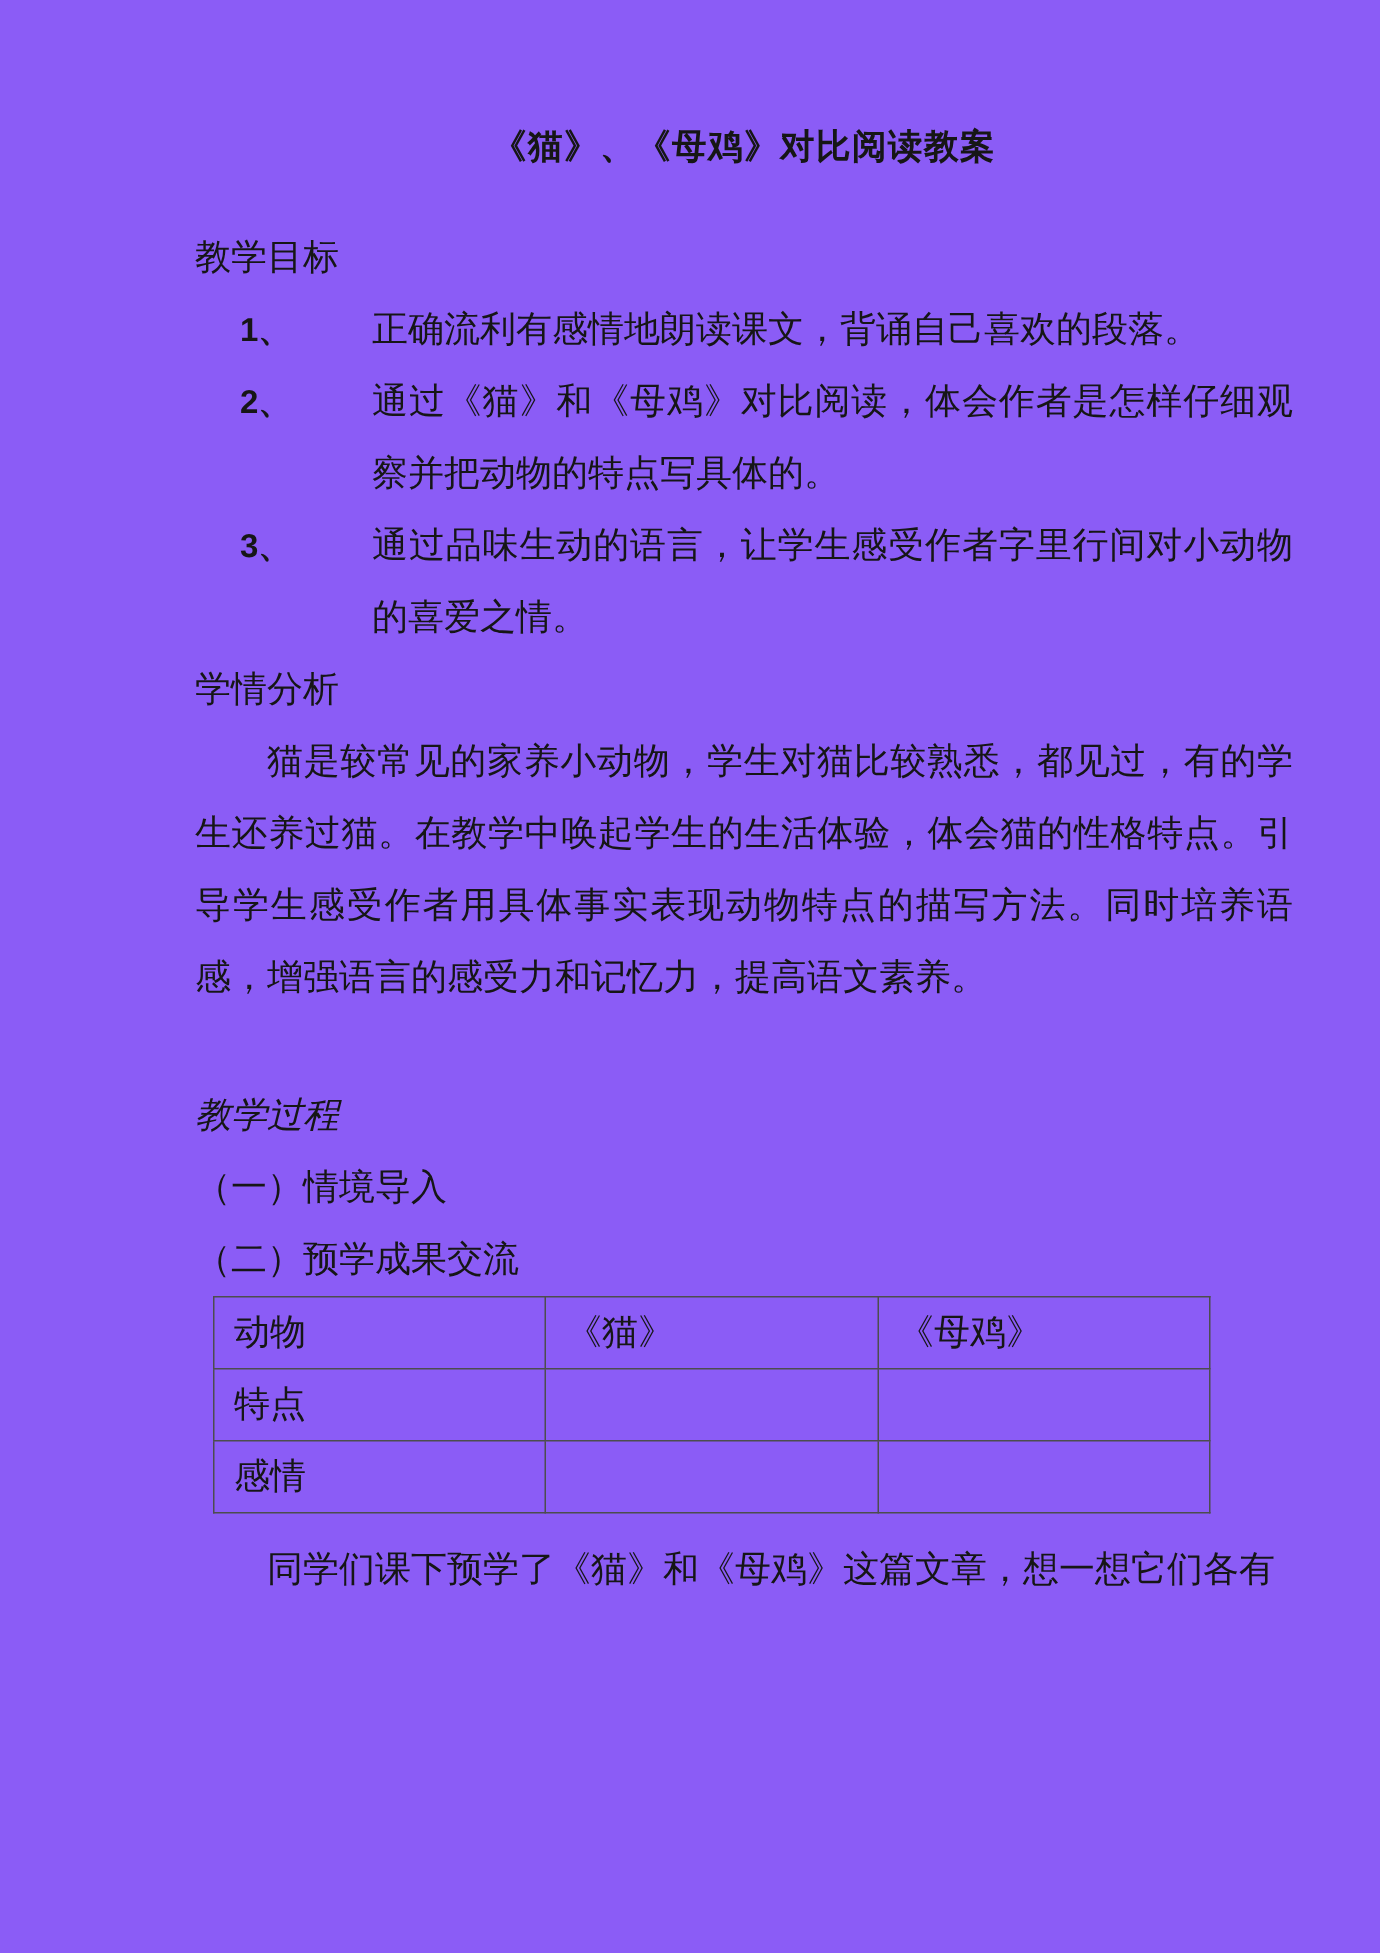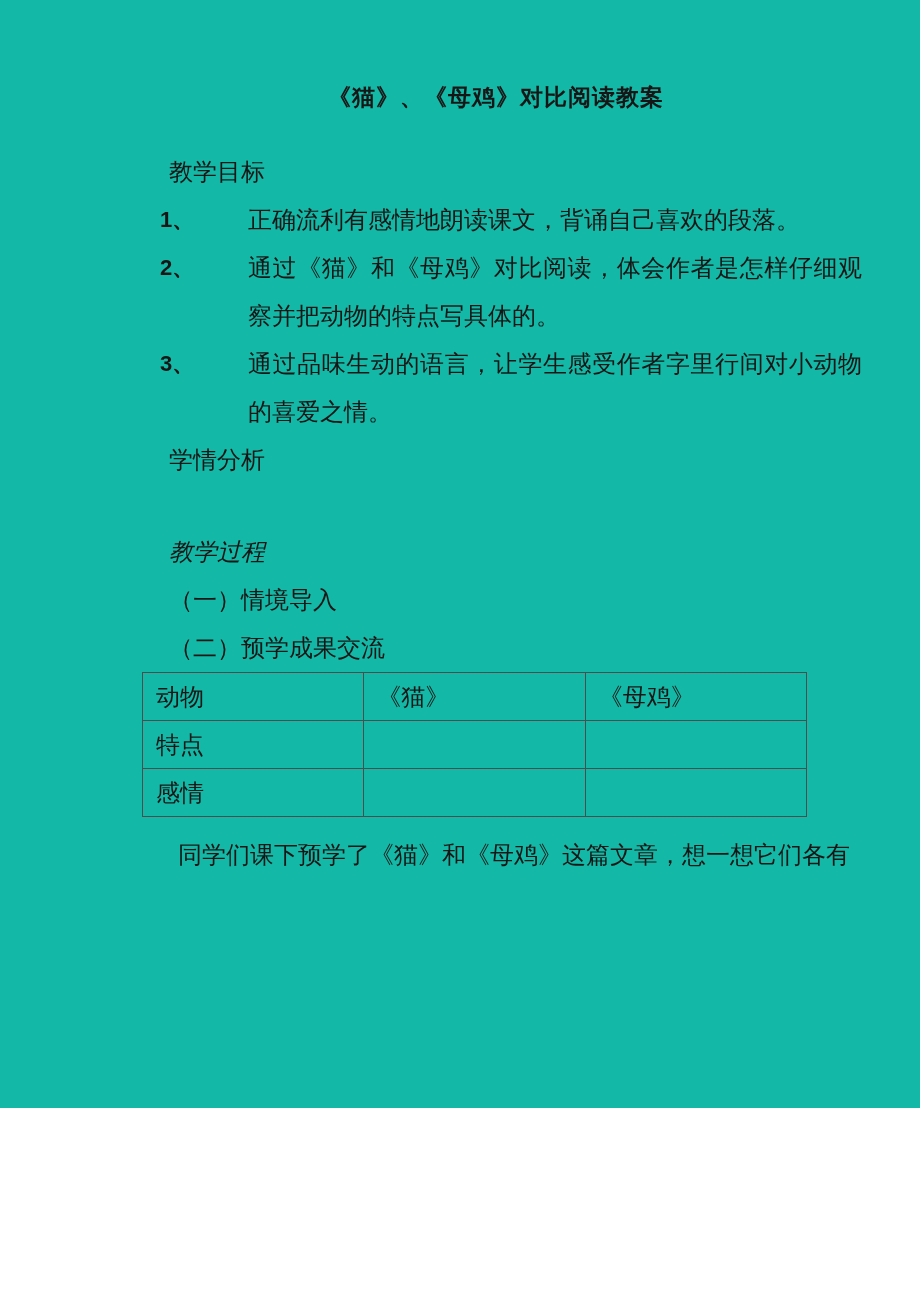--- a/index.html
+++ b/index.html
@@ -3,23 +3,23 @@
 <meta charset="utf-8">
 <style>
   html, body {
     margin: 0;
     padding: 0;
     background: #ffffff;
   }
   .page {
     position: relative;
     width: 920px;
-    height: 1108px;
+    height: 1302px;
     margin: 0 auto;
-    background: #14b8a6;
+    background: #8b5cf6;
     box-sizing: border-box;
     padding: 78px 58px 0 130px;
     color: #161616;
     font-family: "Liberation Serif", "DejaVu Serif", serif;
     overflow: hidden;
   }
   .doc-title {
     font-size: 23px;
     font-weight: 700;
     text-align: center;
@@ -27,21 +27,20 @@
     letter-spacing: 1px;
     margin: 0 0 30px 0;
   }
   .line {
     font-size: 24px;
     line-height: 48px;
     margin: 0;
   }
   .heading {
     text-align: left;
-    margin-left: 39px;
   }
   .para {
     text-align: justify;
     text-indent: 2em;
   }
   .objective {
     display: flex;
     align-items: flex-start;
   }
   .objective .num {
@@ -97,20 +96,21 @@
     <span class="num">2、</span>
     <span class="obj-text">通过《猫》和《母鸡》对比阅读，体会作者是怎样仔细观察并把动物的特点写具体的。</span>
   </div>
   <div class="line objective">
     <span class="num">3、</span>
     <span class="obj-text">通过品味生动的语言，让学生感受作者字里行间对小动物的喜爱之情。</span>
   </div>
 
   <p class="line heading">学情分析</p>
 
+  <p class="line para">猫是较常见的家养小动物，学生对猫比较熟悉，都见过，有的学生还养过猫。在教学中唤起学生的生活体验，体会猫的性格特点。引导学生感受作者用具体事实表现动物特点的描写方法。同时培养语感，增强语言的感受力和记忆力，提高语文素养。</p>
 
   <p class="line heading gap-before-process">教学过程</p>
 
   <p class="line heading">（一）情境导入</p>
 
 
   <p class="line heading">（二）预学成果交流</p>
 
   <table class="prestudy">
     <tbody>

